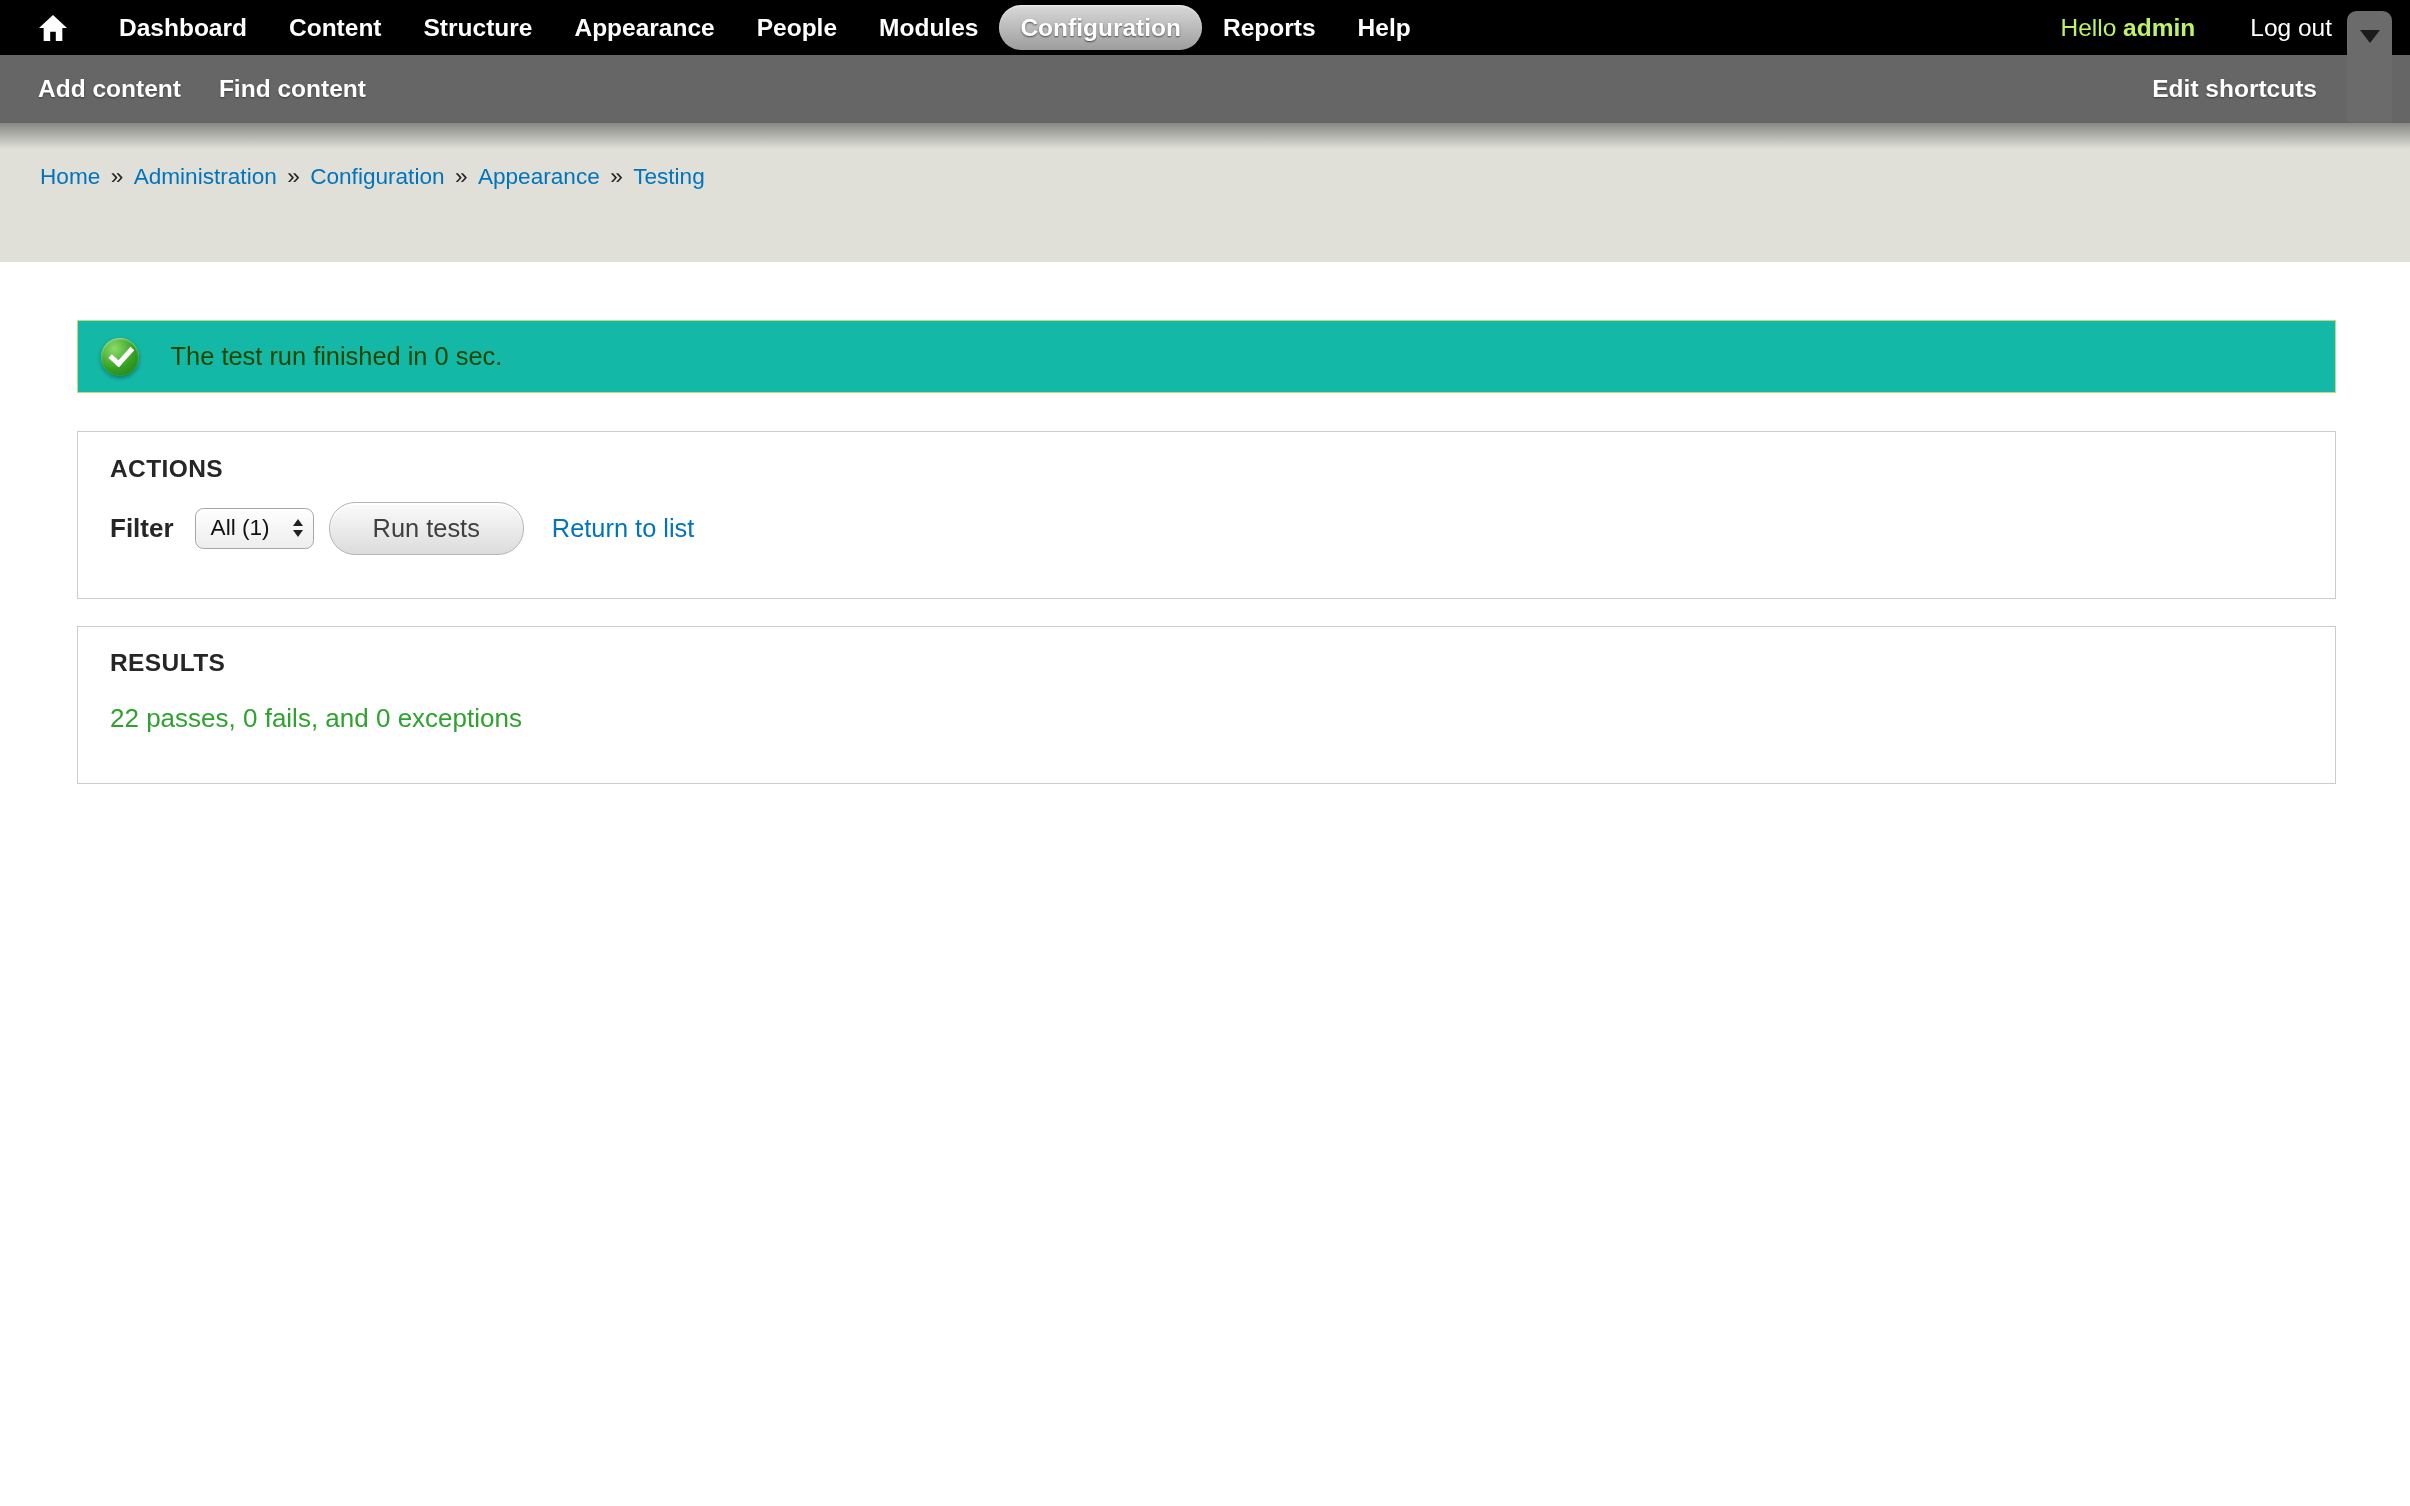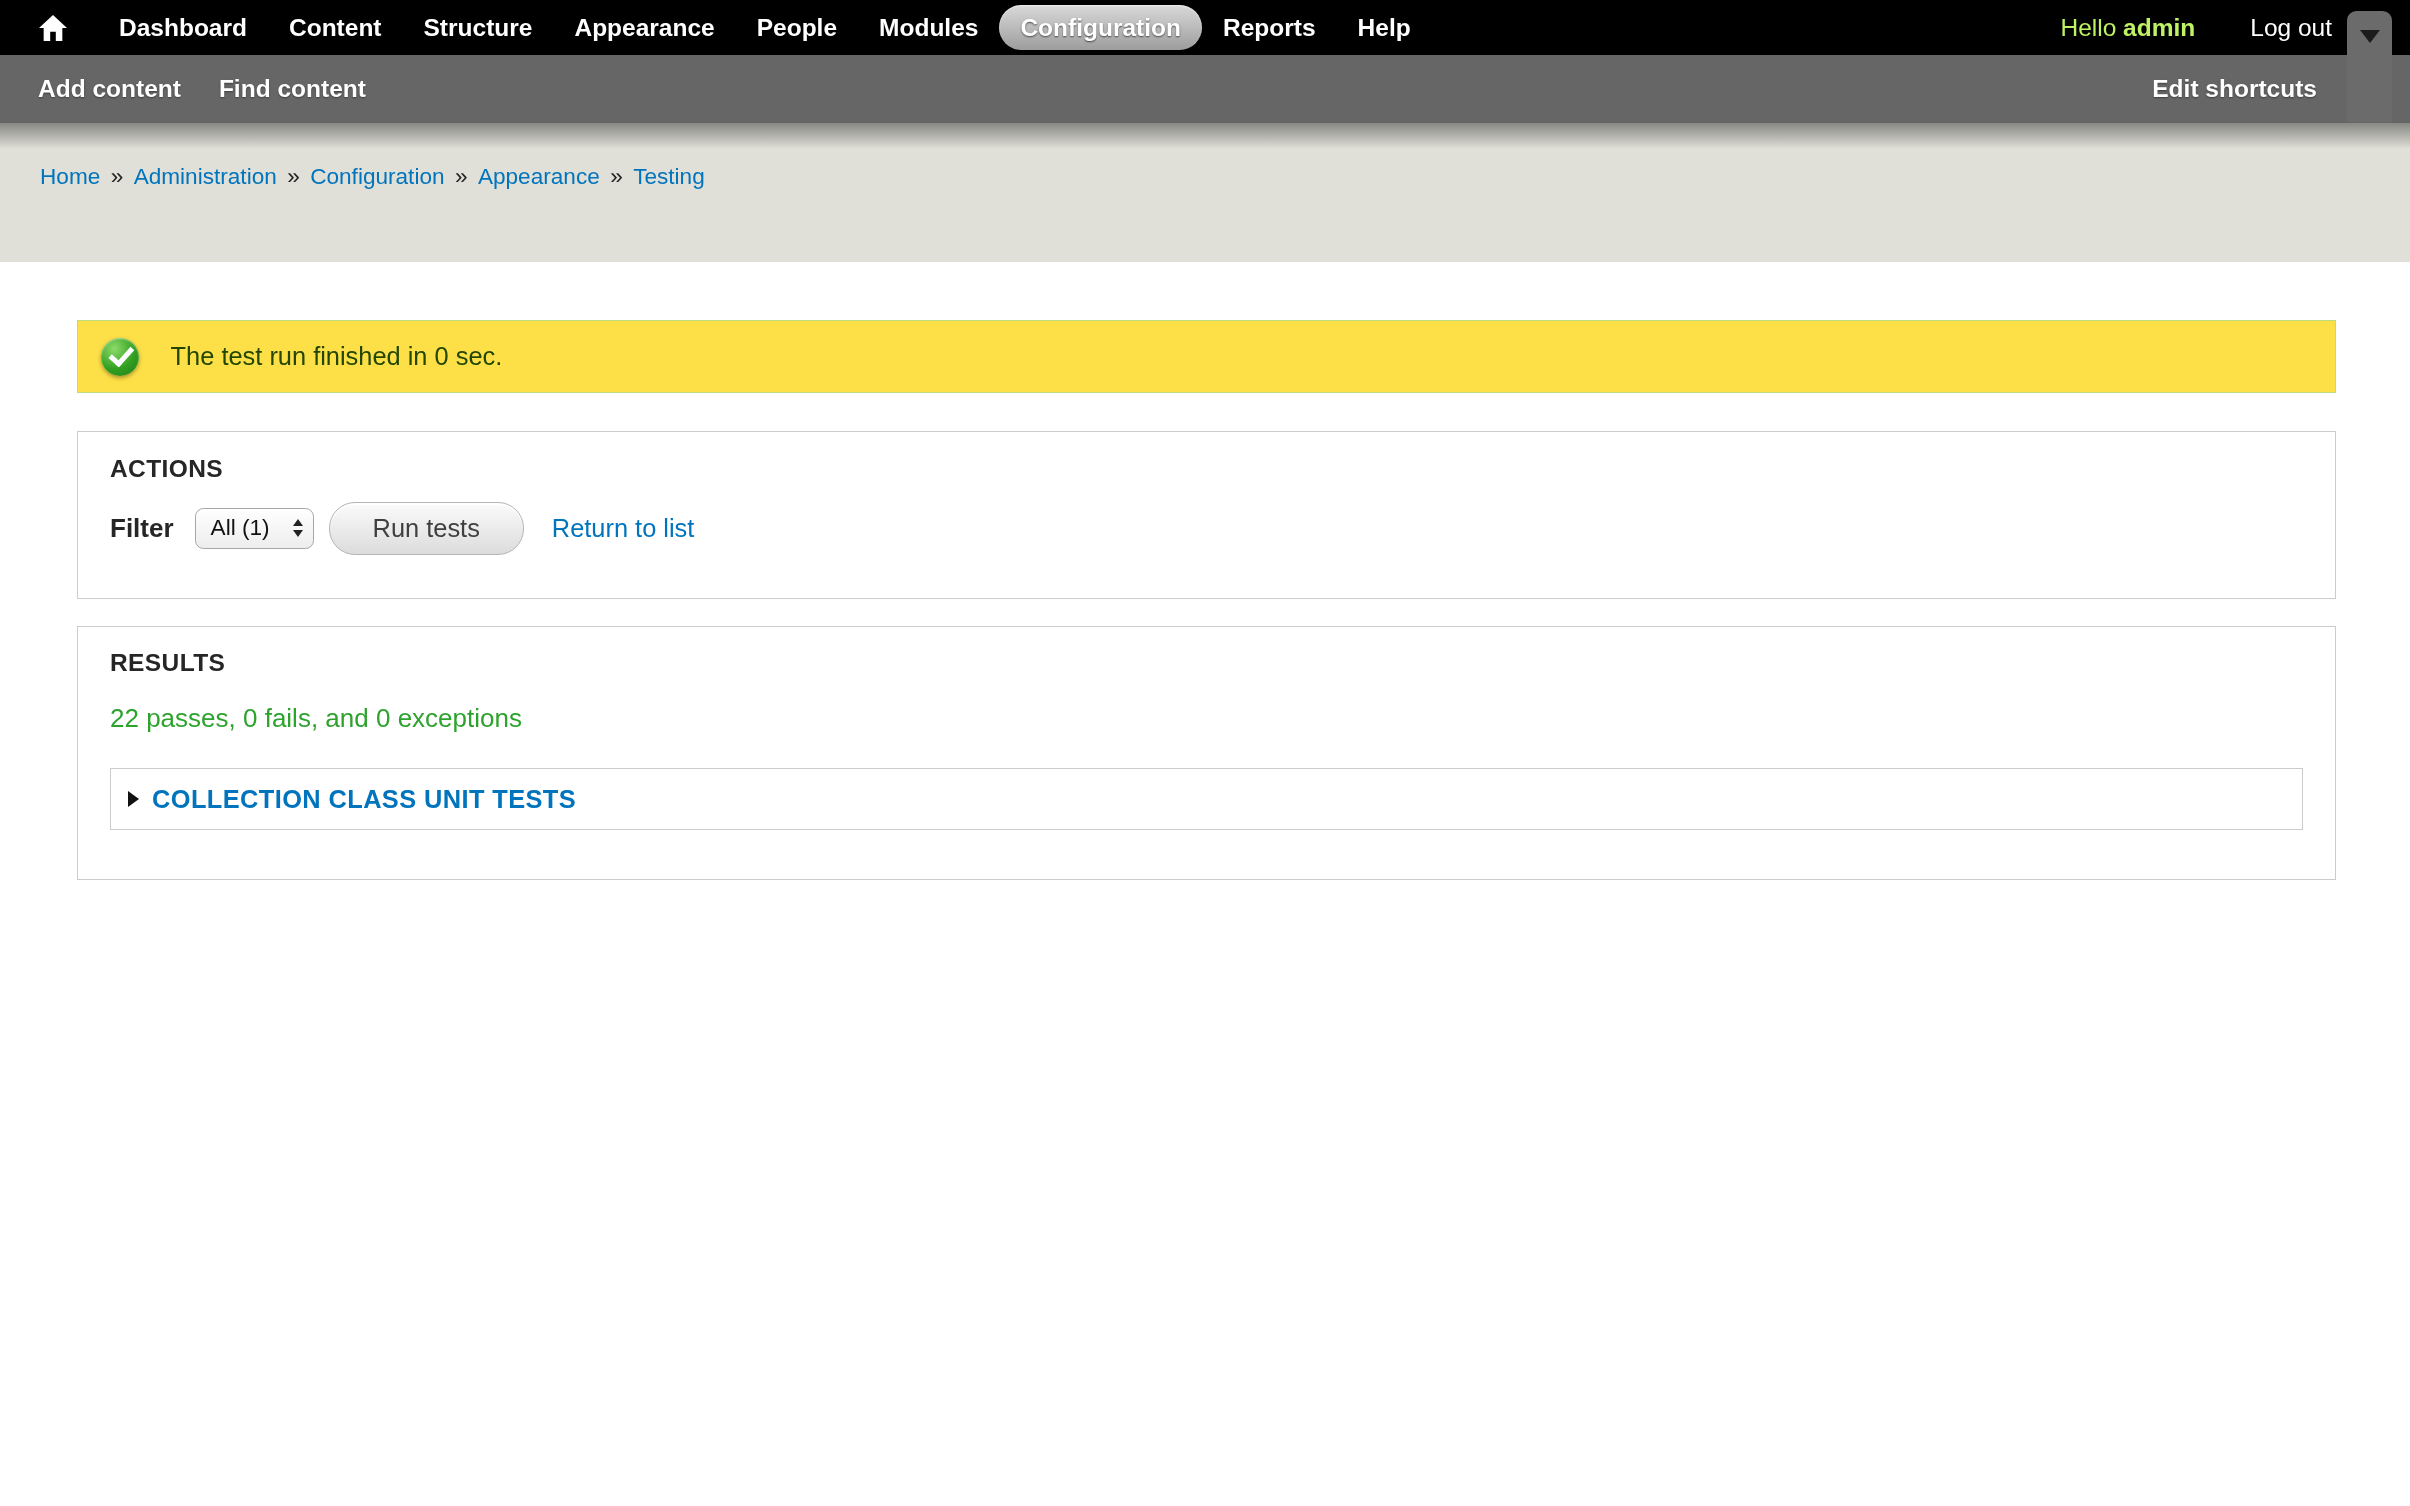--- a/index.html
+++ b/index.html
@@ -142,21 +142,21 @@
     left: 50%; top: 50%;
   }
   .add-shortcut-icon::before { width: 18px; height: 5.6px; transform: translate(-50%,-50%); }
   .add-shortcut-icon::after  { width: 5.6px; height: 18px; transform: translate(-50%,-50%); }
 
   
   .content { padding: 58px 75px 0 77px; background: #fff; }
 
   .messages {
     border: 1.9px solid #bddc7c;
-    background: #fde047;
+    background: #14b8a6;
     height: 73px;
     display: flex;
     align-items: center;
     padding: 0 22.6px;
   }
   .ok-icon {
     width: 38px; height: 38px;
     border-radius: 50%;
     background: radial-gradient(circle at 35% 28%, #8ddb68, #33a021 55%, #1e7a15);
     box-shadow: 0 1.9px 4.7px rgba(0,0,0,0.35), inset 0 0.9px 1.9px rgba(255,255,255,0.5);
@@ -328,20 +328,16 @@
         </span>
       </div>
       <button class="run-btn">Run tests</button>
       <a class="return-link">Return to list</a>
     </div>
   </div>
 
   <div class="panel results">
     <div class="legend">RESULTS</div>
     <div class="summary">22 passes, 0 fails, and 0 exceptions</div>
-    <div class="group-fieldset">
-      <span class="caret-right"></span>
-      <a class="group-link">COLLECTION CLASS UNIT TESTS</a>
-    </div>
   </div>
 
 </div>
 
 
 </body></html>

